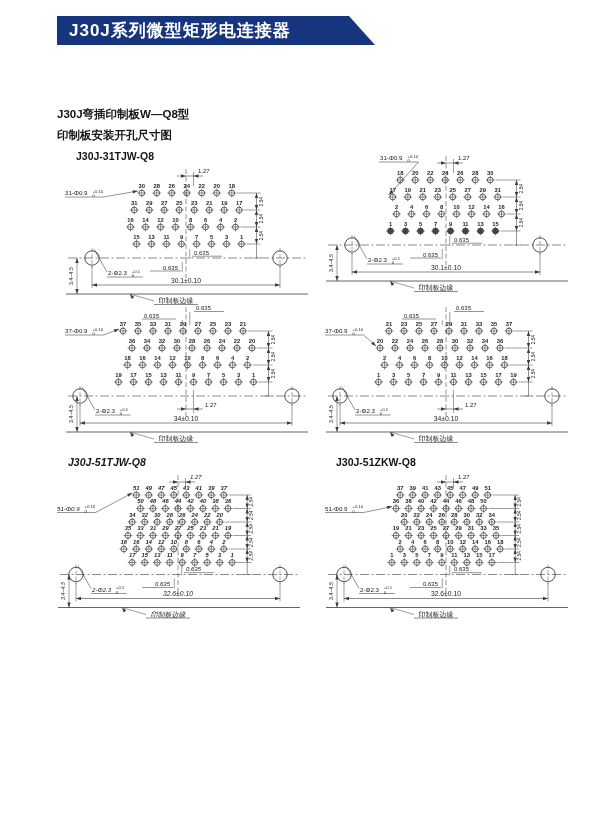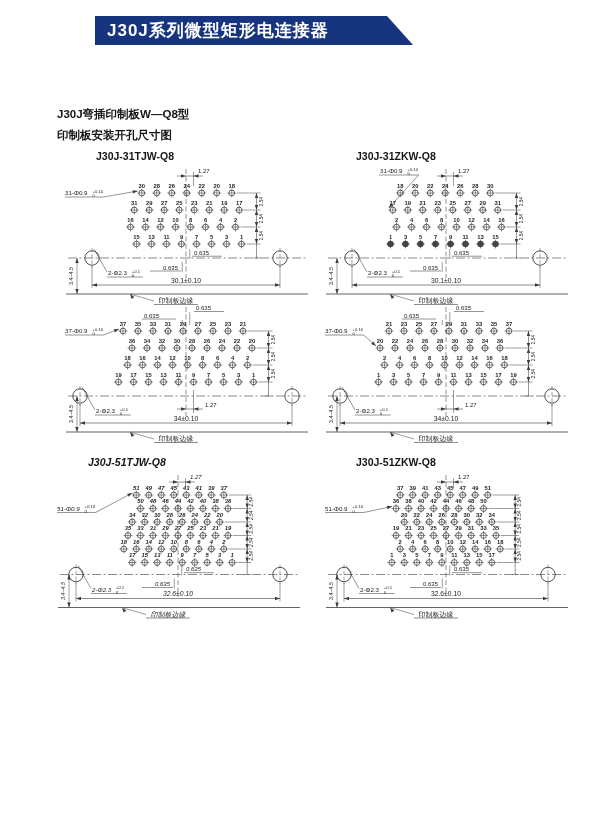--- a/index.html
+++ b/index.html
@@ -1,27 +1,27 @@
 <!DOCTYPE html>
 <html><head>
 <meta charset="utf-8">
 <style>
   html,body{margin:0;padding:0;background:#ffffff;}
   body{font-family:"Liberation Sans","DejaVu Sans",sans-serif;}
   .page{position:relative;width:613px;height:825px;background:#ffffff;overflow:hidden;}
   .banner{position:absolute;left:57px;top:16px;width:318px;height:29px;background:#17357e;
           clip-path:polygon(0 0,calc(100% - 26px) 0,100% 100%,0 100%);
           display:flex;align-items:center;padding-left:12px;box-sizing:border-box;
-          filter:drop-shadow(1.5px 2px 0.5px #b9bcc4);margin-left:38px;}
+          filter:drop-shadow(1.5px 2px 0.5px #b9bcc4);}
   .banner span{color:#ffffff;font-weight:bold;font-size:17px;letter-spacing:1px;}
   .sec-heading{position:absolute;left:57px;top:82px;color:#1d3da8;font-weight:bold;font-size:13.5px;letter-spacing:0.5px;}
   .sub-heading{position:absolute;left:57px;color:#151515;font-weight:bold;font-size:11.5px;}
   .sub1{top:107px;} .sub2{top:128px;}
   .diag{position:absolute;width:250px;}
-  .diag .dtitle{color:#151515;font-weight:bold;font-size:10.5px;margin-left:34px;margin-bottom:1px;}
+  .diag .dtitle{color:#151515;font-weight:bold;font-size:10.5px;margin-left:14px;margin-bottom:1px;}
   .diag svg{display:block;}
   svg text{font-family:"Liberation Sans","DejaVu Sans",sans-serif;}
   .d1{left:62px;top:150px;} .d2{left:322px;top:150px;}
   .d3{left:62px;top:301px;} .d4{left:322px;top:301px;}
   .d5{left:54px;top:456px;font-style:italic;} .d6{left:322px;top:456px;}
 </style>
 </head>
 <body>
 
 <div class="page">
@@ -212,21 +212,20 @@
         <line x1="41.599999999999994" y1="34" x2="75.75" y2="28" stroke="#3c3c3c" stroke-width="0.55"></line>
         <path d="M75.75 28 L70.53125398016267 27.190870850585597 L71.11960666767128 30.539578230322057 Z" fill="#3c3c3c"></path>
         <text x="46" y="112" font-size="6.2" text-anchor="start" fill="#1c1c1c">2-Φ2.3</text>
         <text x="69.8" y="109.6" font-size="4.2" text-anchor="start" fill="#1c1c1c">+0.1</text>
         <text x="69.8" y="114.4" font-size="4.2" text-anchor="start" fill="#1c1c1c">0</text>
         <line x1="45" y1="114" x2="80.8" y2="114" stroke="#3c3c3c" stroke-width="0.55"></line>
         <line x1="45" y1="109" x2="32" y2="86" stroke="#3c3c3c" stroke-width="0.55"></line>
       </svg>
   </div>
   <div class="diag d2">
-    <div class="dtitle">J30J-31ZKW-Q8</div>
     <svg viewBox="0 0 250 150" width="250" height="150">
         <line x1="6" y1="95" x2="244" y2="95" stroke="#3c3c3c" stroke-width="0.6" stroke-dasharray="9 2.5 2 2.5"></line>
         <line x1="124" y1="6" x2="124" y2="115" stroke="#3c3c3c" stroke-width="0.55" stroke-dasharray="5 2.5"></line>
         <circle cx="78.25" cy="30" r="2.9" fill="none" stroke="#3c3c3c" stroke-width="0.8"></circle>
         <line x1="73.85" y1="30" x2="82.65" y2="30" stroke="#3c3c3c" stroke-width="0.55"></line>
         <line x1="78.25" y1="25.6" x2="78.25" y2="34.4" stroke="#3c3c3c" stroke-width="0.55"></line>
         <text x="78.25" y="24.8" font-size="5.8" text-anchor="middle" font-weight="bold" fill="#1c1c1c">18</text>
         <circle cx="93.25" cy="30" r="2.9" fill="none" stroke="#3c3c3c" stroke-width="0.8"></circle>
         <line x1="88.85" y1="30" x2="97.65" y2="30" stroke="#3c3c3c" stroke-width="0.55"></line>
         <line x1="93.25" y1="25.6" x2="93.25" y2="34.4" stroke="#3c3c3c" stroke-width="0.55"></line>

